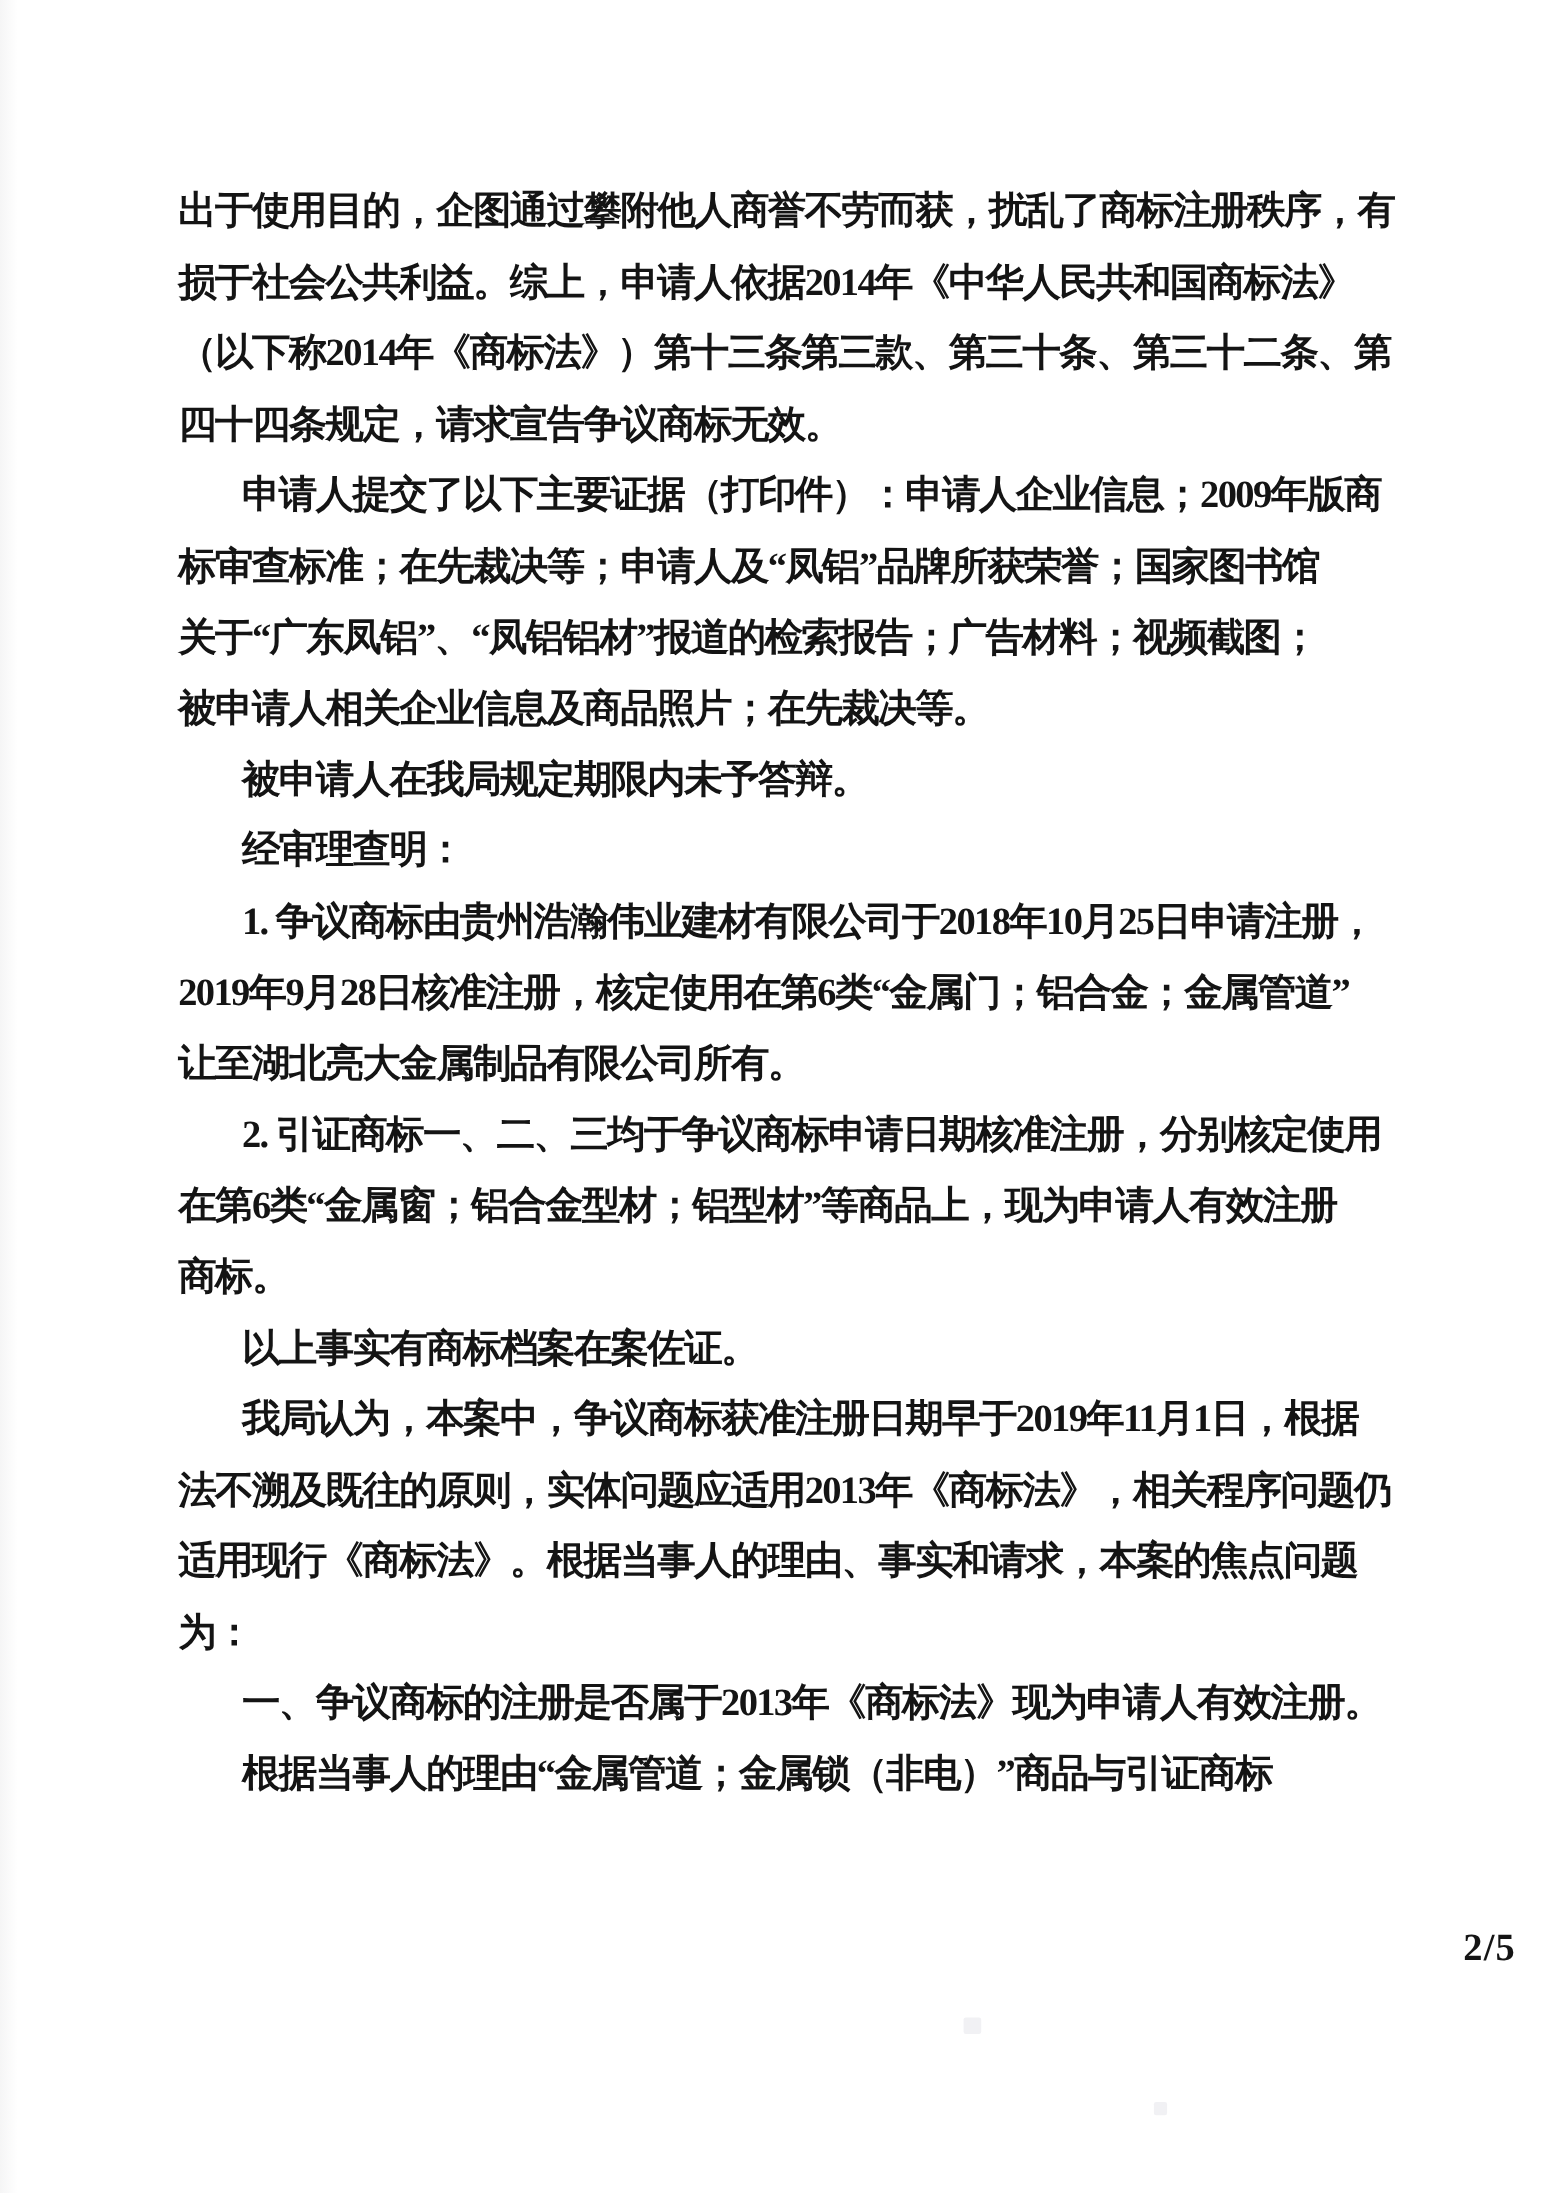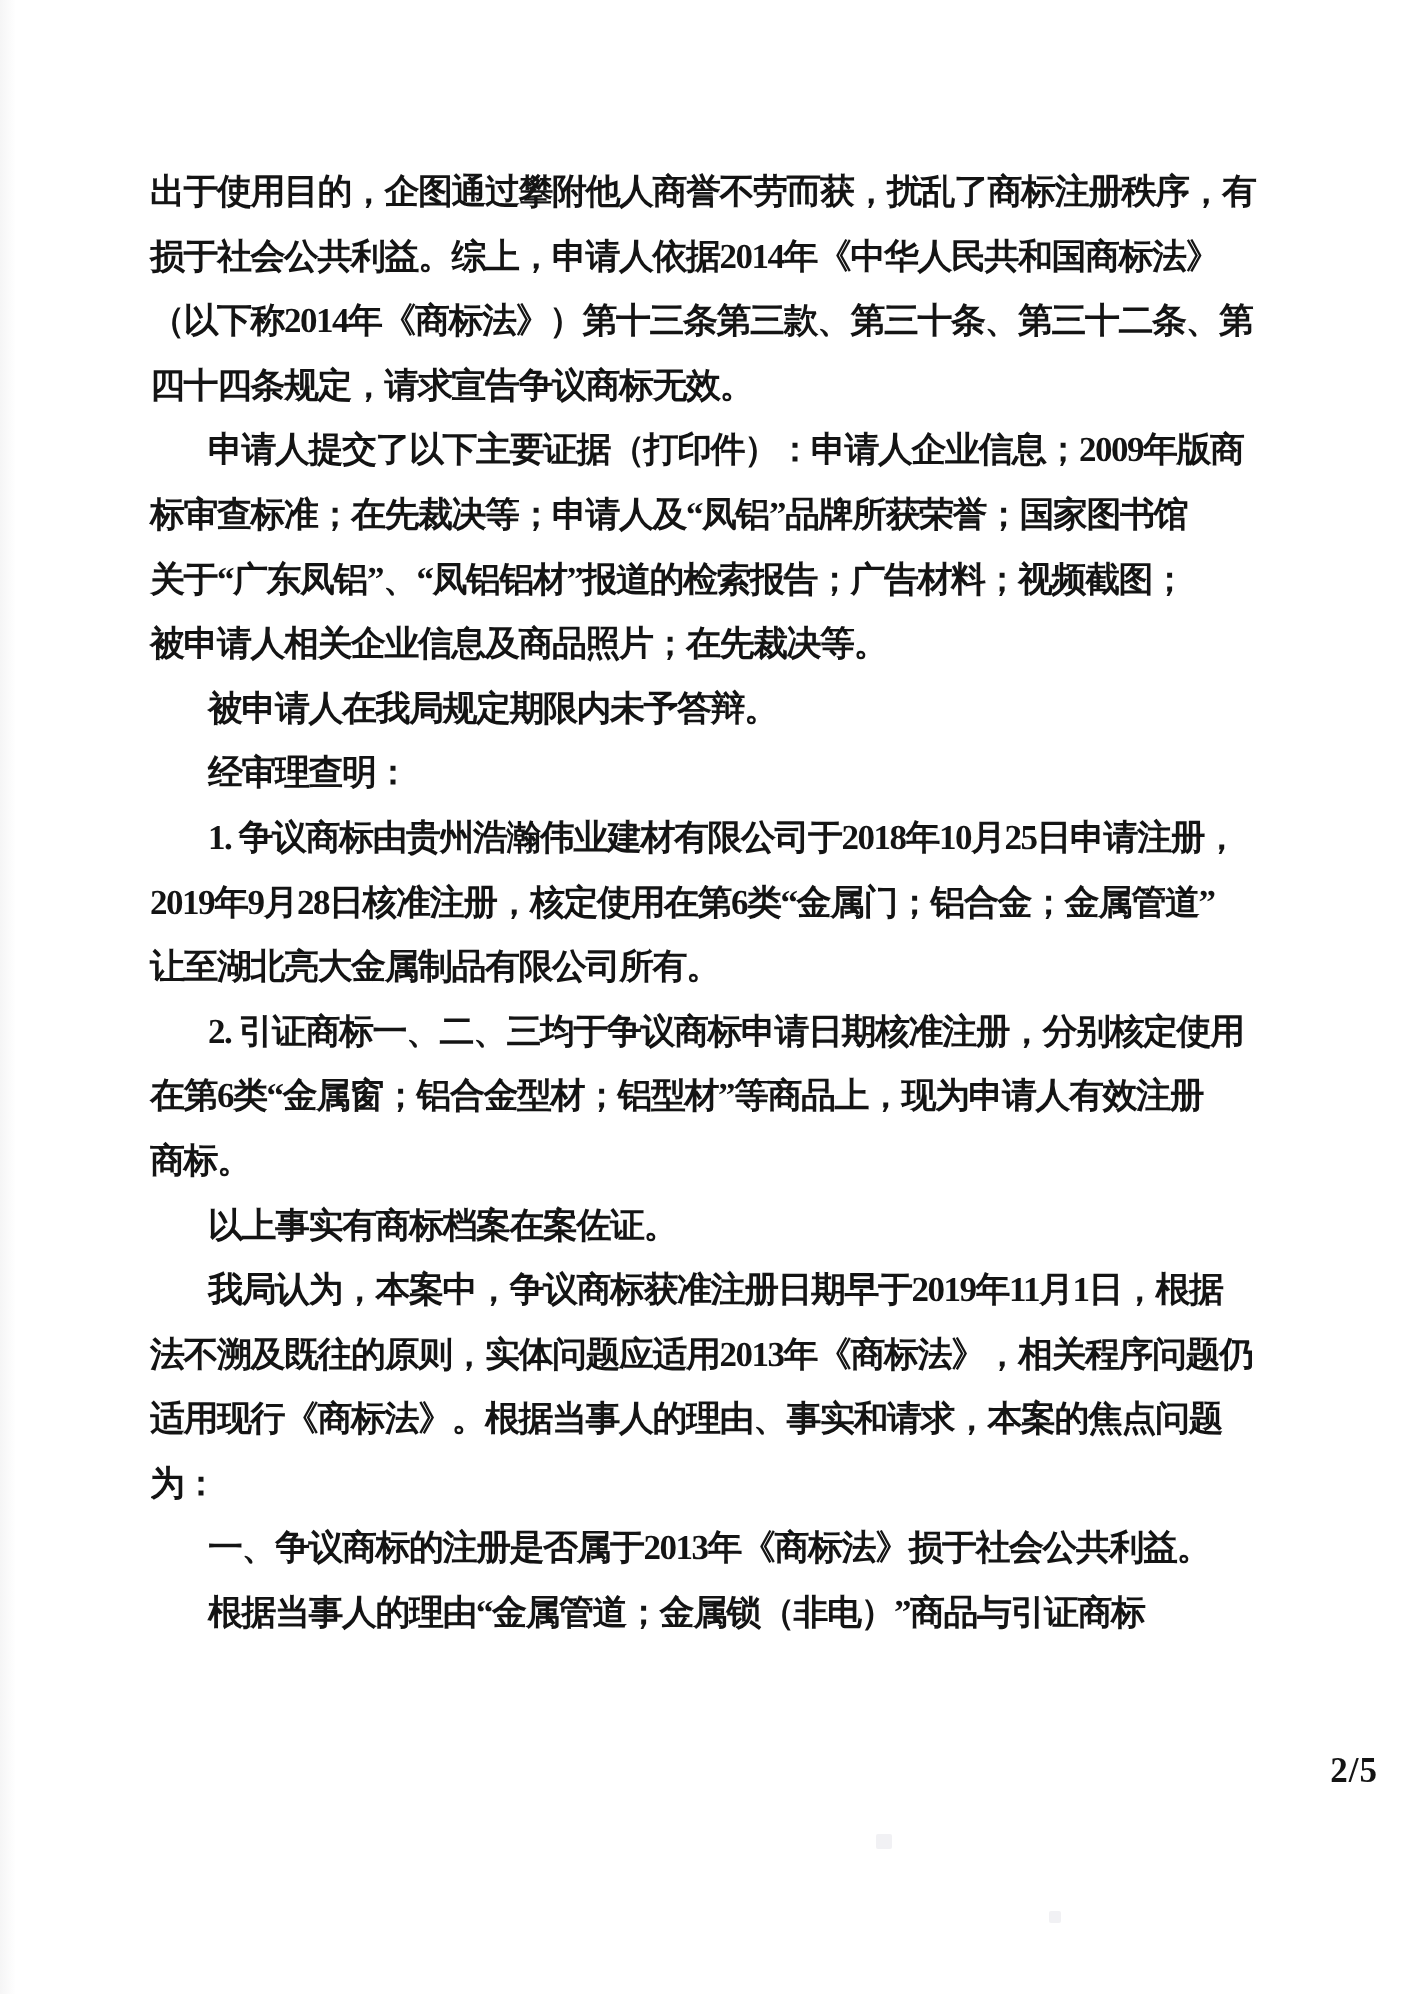--- a/index.html
+++ b/index.html
@@ -26,21 +26,21 @@
     left: 0;
     top: 0;
     width: 16px;
     height: 100%;
     background: linear-gradient(to right, #ededee, rgba(255,255,255,0));
     opacity: 0.55;
     pointer-events: none;
   }
   .doc {
     position: absolute;
-    left: 150px;
+    left: 162px;
     top: 160px;
     width: 1140px;
   }
   .line {
     height: 64.6px;
     line-height: 64.6px;
     font-size: 35px;
     font-weight: 600;
     letter-spacing: -1.5px;
     white-space: nowrap;
@@ -92,21 +92,21 @@
       <div class="line">2019年9月28日核准注册，核定使用在第6类“金属门；铝合金；金属管道”</div>
       <div class="line">让至湖北亮大金属制品有限公司所有。</div>
       <div class="line indent">2. 引证商标一、二、三均于争议商标申请日期核准注册，分别核定使用</div>
       <div class="line">在第6类“金属窗；铝合金型材；铝型材”等商品上，现为申请人有效注册</div>
       <div class="line">商标。</div>
       <div class="line indent">以上事实有商标档案在案佐证。</div>
       <div class="line indent">我局认为，本案中，争议商标获准注册日期早于2019年11月1日，根据</div>
       <div class="line">法不溯及既往的原则，实体问题应适用2013年《商标法》，相关程序问题仍</div>
       <div class="line">适用现行《商标法》。根据当事人的理由、事实和请求，本案的焦点问题</div>
       <div class="line">为：</div>
-      <div class="line indent">一、争议商标的注册是否属于2013年《商标法》损于社会公共利益。</div>
+      <div class="line indent">一、争议商标的注册是否属于2013年《商标法》现为申请人有效注册。</div>
       <div class="line indent">根据当事人的理由“金属管道；金属锁（非电）”商品与引证商标</div>
     </div>
 
   <div class="footer">2/5</div>
 
   <div class="speck speck1"></div>
   <div class="speck speck2"></div>
 </div>
 
 </body></html>

